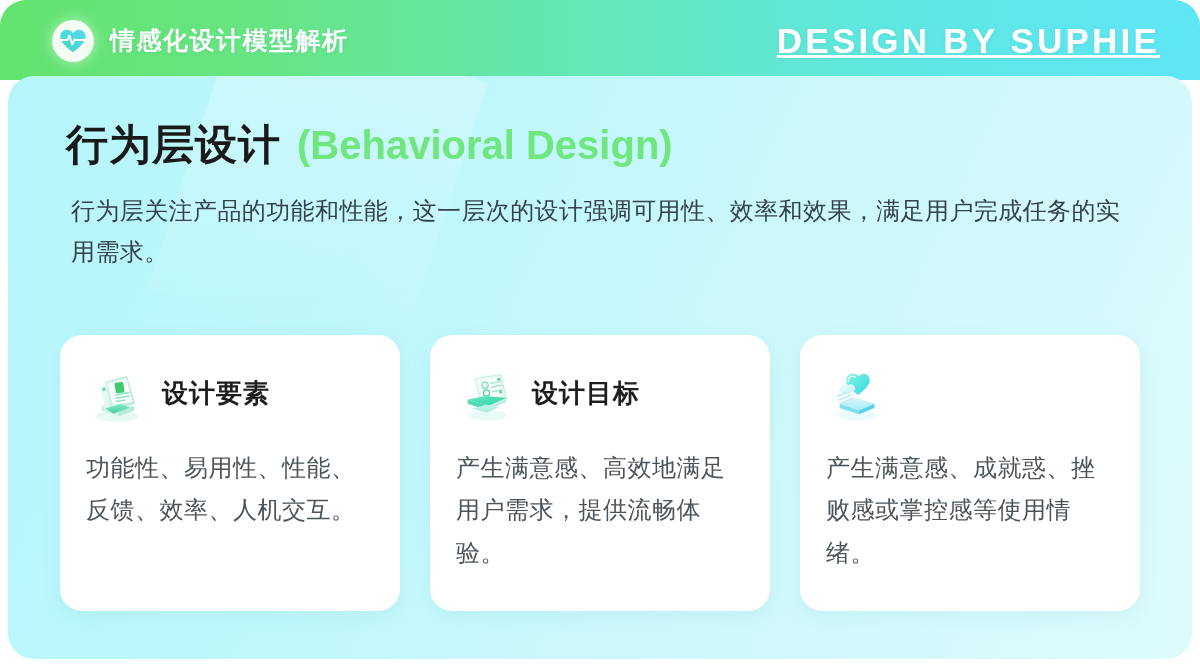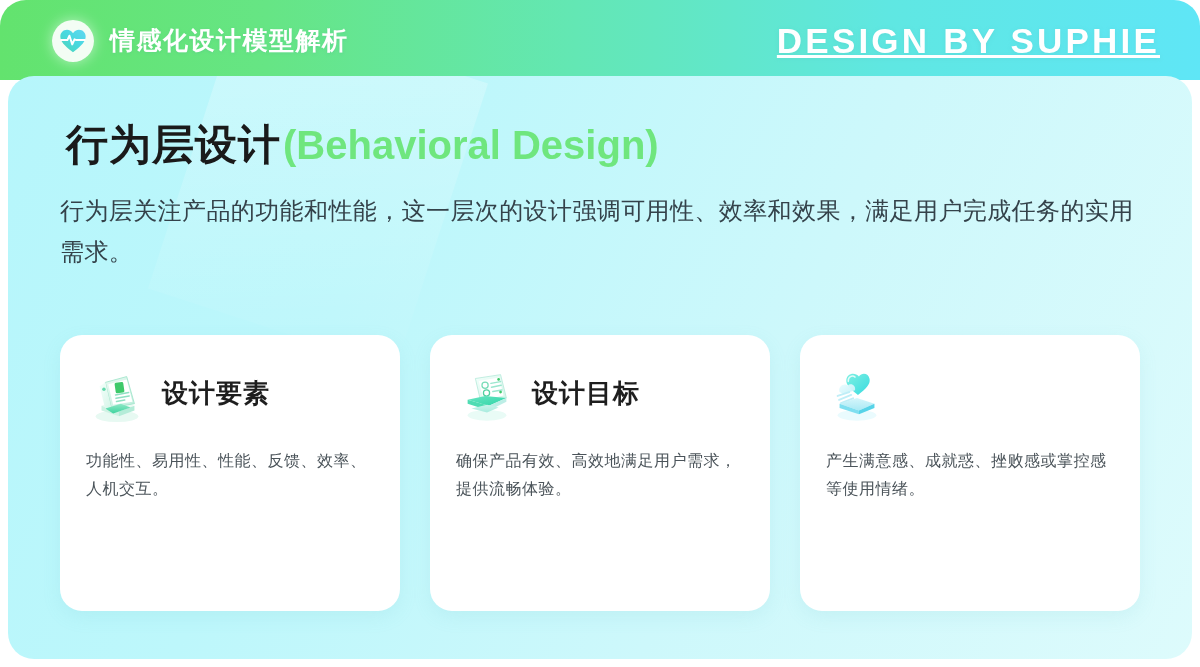--- a/index.html
+++ b/index.html
@@ -99,42 +99,42 @@
     background: linear-gradient(160deg, rgba(255,255,255,0.30), rgba(255,255,255,0));
     transform: rotate(18deg);
     pointer-events: none;
   }
 
   
   .title-row {
     position: relative;
     display: flex;
     align-items: baseline;
-    gap: 2px;
+    gap: 16px;
     margin: 0 0 22px 6px;
   }
   .title-cn {
     font-size: 42px;
     font-weight: bold;
     color: #1a1a1a;
     letter-spacing: 1px;
     line-height: 1.1;
   }
   .title-en {
     font-size: 40px;
     font-weight: bold;
     color: #6fe67e;
     letter-spacing: 0px;
     line-height: 1.1;
   }
 
   
   .description {
     position: relative;
-    margin: 16px 6px 0 0;
+    margin: 16px 6px 0 11px;
     font-size: 24px;
     line-height: 1.72;
     color: #34424a;
     max-width: 1078px;
     letter-spacing: 0.4px;
   }
 
   
   .cards {
     position: relative;
@@ -170,21 +170,21 @@
 
   .card-title {
     font-size: 26px;
     font-weight: bold;
     color: #1e1e1e;
     letter-spacing: 1px;
     white-space: nowrap;
   }
 
   .card-body {
-    font-size: 16px;
+    font-size: 24px;
     line-height: 1.78;
     color: #4b545a;
     letter-spacing: 0.5px;
   }
 </style>
 </head>
 <body>
 
 <div id="slide">
 
@@ -282,21 +282,21 @@
             <path d="M38 29.5 L47.4 27.8" stroke="#9ae6ce" stroke-width="1.5" stroke-linecap="round"></path>
             <circle cx="44" cy="17" r="1.4" fill="#3ec96a"></circle>
             <circle cx="46" cy="30" r="1.4" fill="#3ec96a"></circle>
             <path d="M12 38 L30 34 L52 36 L34 44 Z" fill="url(#l2)"></path>
             <path d="M12 38 L12 42 L34 49 L34 44 Z" fill="#4fdcb3"></path>
             <path d="M34 44 L52 36 L52 40 L34 49 Z" fill="#bdeee6"></path>
             <path d="M16 47 L32 51 L44 46 L32 43 Z" fill="url(#l3)"></path>
           </svg>
           <div class="card-title">设计目标</div>
         </div>
-        <div class="card-body">确保产品有效、高效地满足用户需求，提供流畅体验。</div>
+        <div class="card-body">产生满意感、高效地满足用户需求，提供流畅体验。</div>
       </div>
 
       <div class="card">
         <div class="card-head">
           <svg class="card-icon" viewBox="0 0 64 64">
             <defs>
               <linearGradient id="h1" x1="0" y1="0" x2="1" y2="1">
                 <stop offset="0%" stop-color="#7ef0e2"></stop>
                 <stop offset="100%" stop-color="#38dbe0"></stop>
               </linearGradient>

